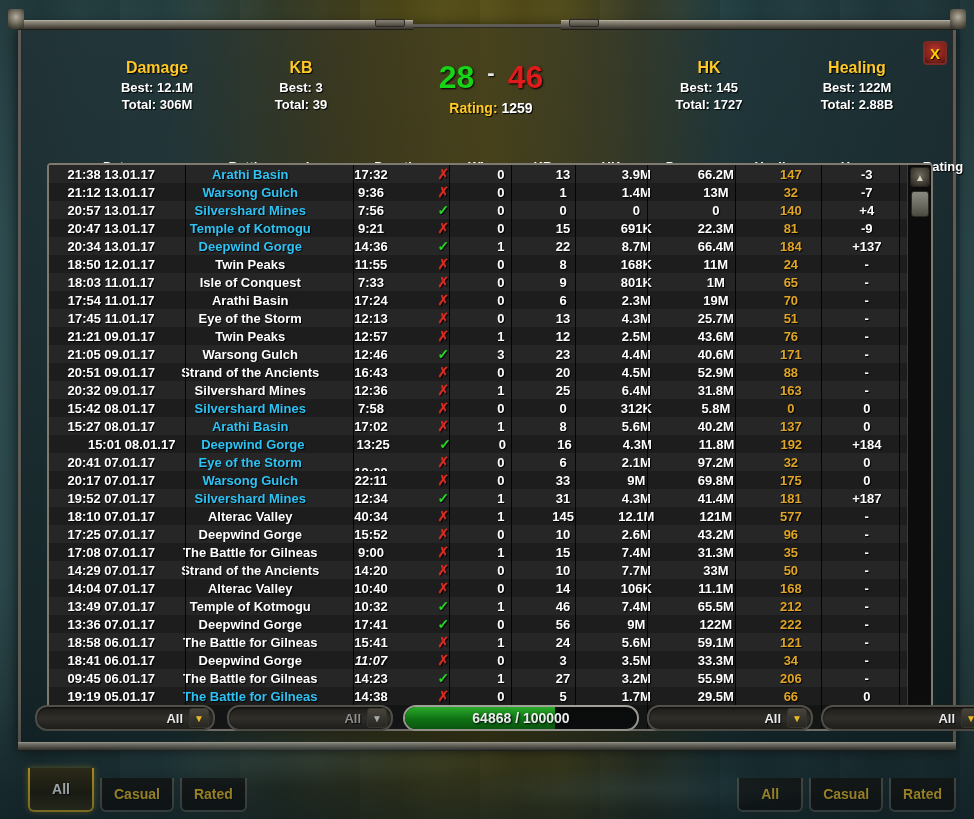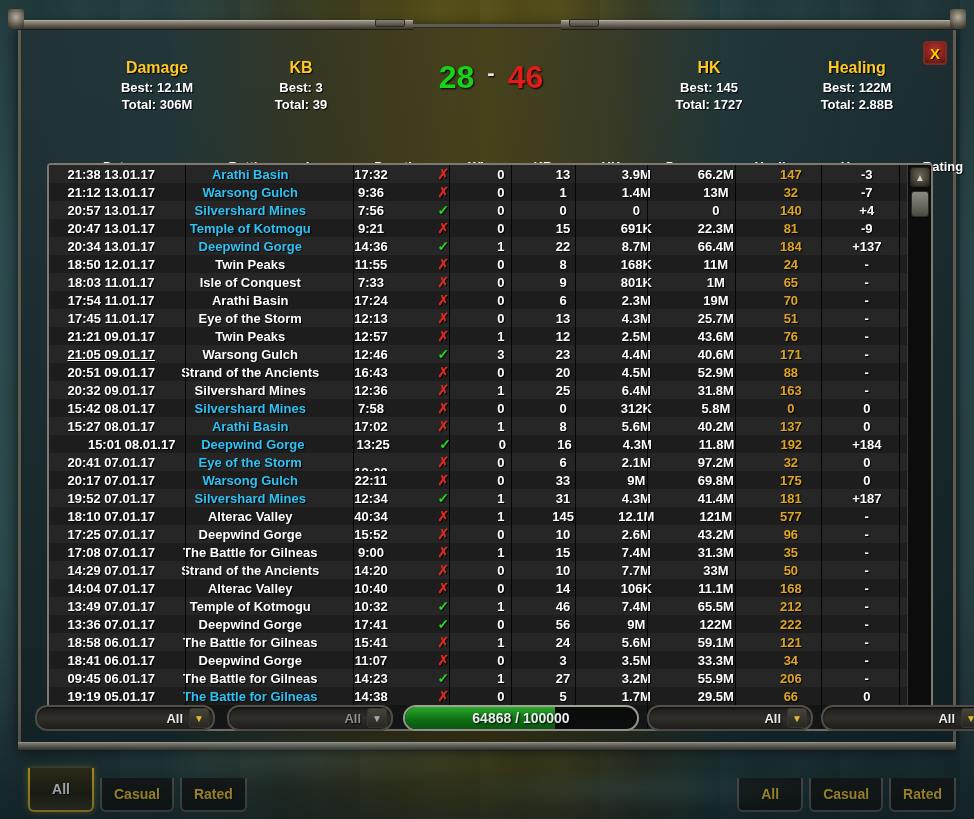--- a/index.html
+++ b/index.html
@@ -369,20 +369,24 @@
         <div class="stat-line">Best: 3</div>
         <div class="stat-line">Total: 39</div>
       </div>
 
       <div class="score">
         <div class="score-row">
           <span class="score-win">28</span>
           <span class="score-dash">-</span>
           <span class="score-loss">46</span>
         </div>
+        <div class="rating-row">
+          <span class="rating-label">Rating:</span>
+          <span class="rating-value">1259</span>
+        </div>
       </div>
 
       <div class="stat-block stat-hk">
         <div class="stat-title">HK</div>
         <div class="stat-line">Best: 145</div>
         <div class="stat-line">Total: 1727</div>
       </div>
 
       <div class="stat-block stat-healing">
         <div class="stat-title">Healing</div>
@@ -520,21 +524,21 @@
             <div class="cell c-dur" style="width: 96px;">12:57</div>
             <div class="cell c-win" style="width: 62px;"><span class="win-no">✗</span></div>
             <div class="cell c-kb" style="width: 64px;">1</div>
             <div class="cell c-hk" style="width: 72px;">12</div>
             <div class="cell c-dmg" style="width: 88px;">2.5M</div>
             <div class="cell c-heal" style="width: 86px;">43.6M</div>
             <div class="cell c-honor" style="width: 78px;">76</div>
             <div class="cell c-rating rt-neutral" style="width: 88px;">-</div>
           </div>
           <div class="row odd">
-            <div class="cell c-date" style="width: 136px; text-decoration: underline;">21:05 09.01.17</div>
+            <div class="cell c-date" style="width: 136px;">21:05 09.01.17</div>
             <div class="cell c-bg bg-casual" style="width: 168px;">Warsong Gulch</div>
             <div class="cell c-dur" style="width: 96px;">12:46</div>
             <div class="cell c-win" style="width: 62px;"><span class="win-yes">✓</span></div>
             <div class="cell c-kb" style="width: 64px;">3</div>
             <div class="cell c-hk" style="width: 72px;">23</div>
             <div class="cell c-dmg" style="width: 88px;">4.4M</div>
             <div class="cell c-heal" style="width: 86px;">40.6M</div>
             <div class="cell c-honor" style="width: 78px;">171</div>
             <div class="cell c-rating rt-neutral" style="width: 88px;">-</div>
           </div>
@@ -726,21 +730,21 @@
             <div class="cell c-kb" style="width: 64px;">1</div>
             <div class="cell c-hk" style="width: 72px;">24</div>
             <div class="cell c-dmg" style="width: 88px;">5.6M</div>
             <div class="cell c-heal" style="width: 86px;">59.1M</div>
             <div class="cell c-honor" style="width: 78px;">121</div>
             <div class="cell c-rating rt-neutral" style="width: 88px;">-</div>
           </div>
           <div class="row even">
             <div class="cell c-date" style="width: 136px;">18:41 06.01.17</div>
             <div class="cell c-bg bg-casual" style="width: 168px;">Deepwind Gorge</div>
-            <div class="cell c-dur" style="width: 96px;">11:07</div>
+            <div class="cell c-dur" style="width: 96px; font-style: italic;">11:07</div>
             <div class="cell c-win" style="width: 62px;"><span class="win-no">✗</span></div>
             <div class="cell c-kb" style="width: 64px;">0</div>
             <div class="cell c-hk" style="width: 72px;">3</div>
             <div class="cell c-dmg" style="width: 88px;">3.5M</div>
             <div class="cell c-heal" style="width: 86px;">33.3M</div>
             <div class="cell c-honor" style="width: 78px;">34</div>
             <div class="cell c-rating rt-neutral" style="width: 88px;">-</div>
           </div>
           <div class="row odd">
             <div class="cell c-date" style="width: 136px;">09:45 06.01.17</div>

